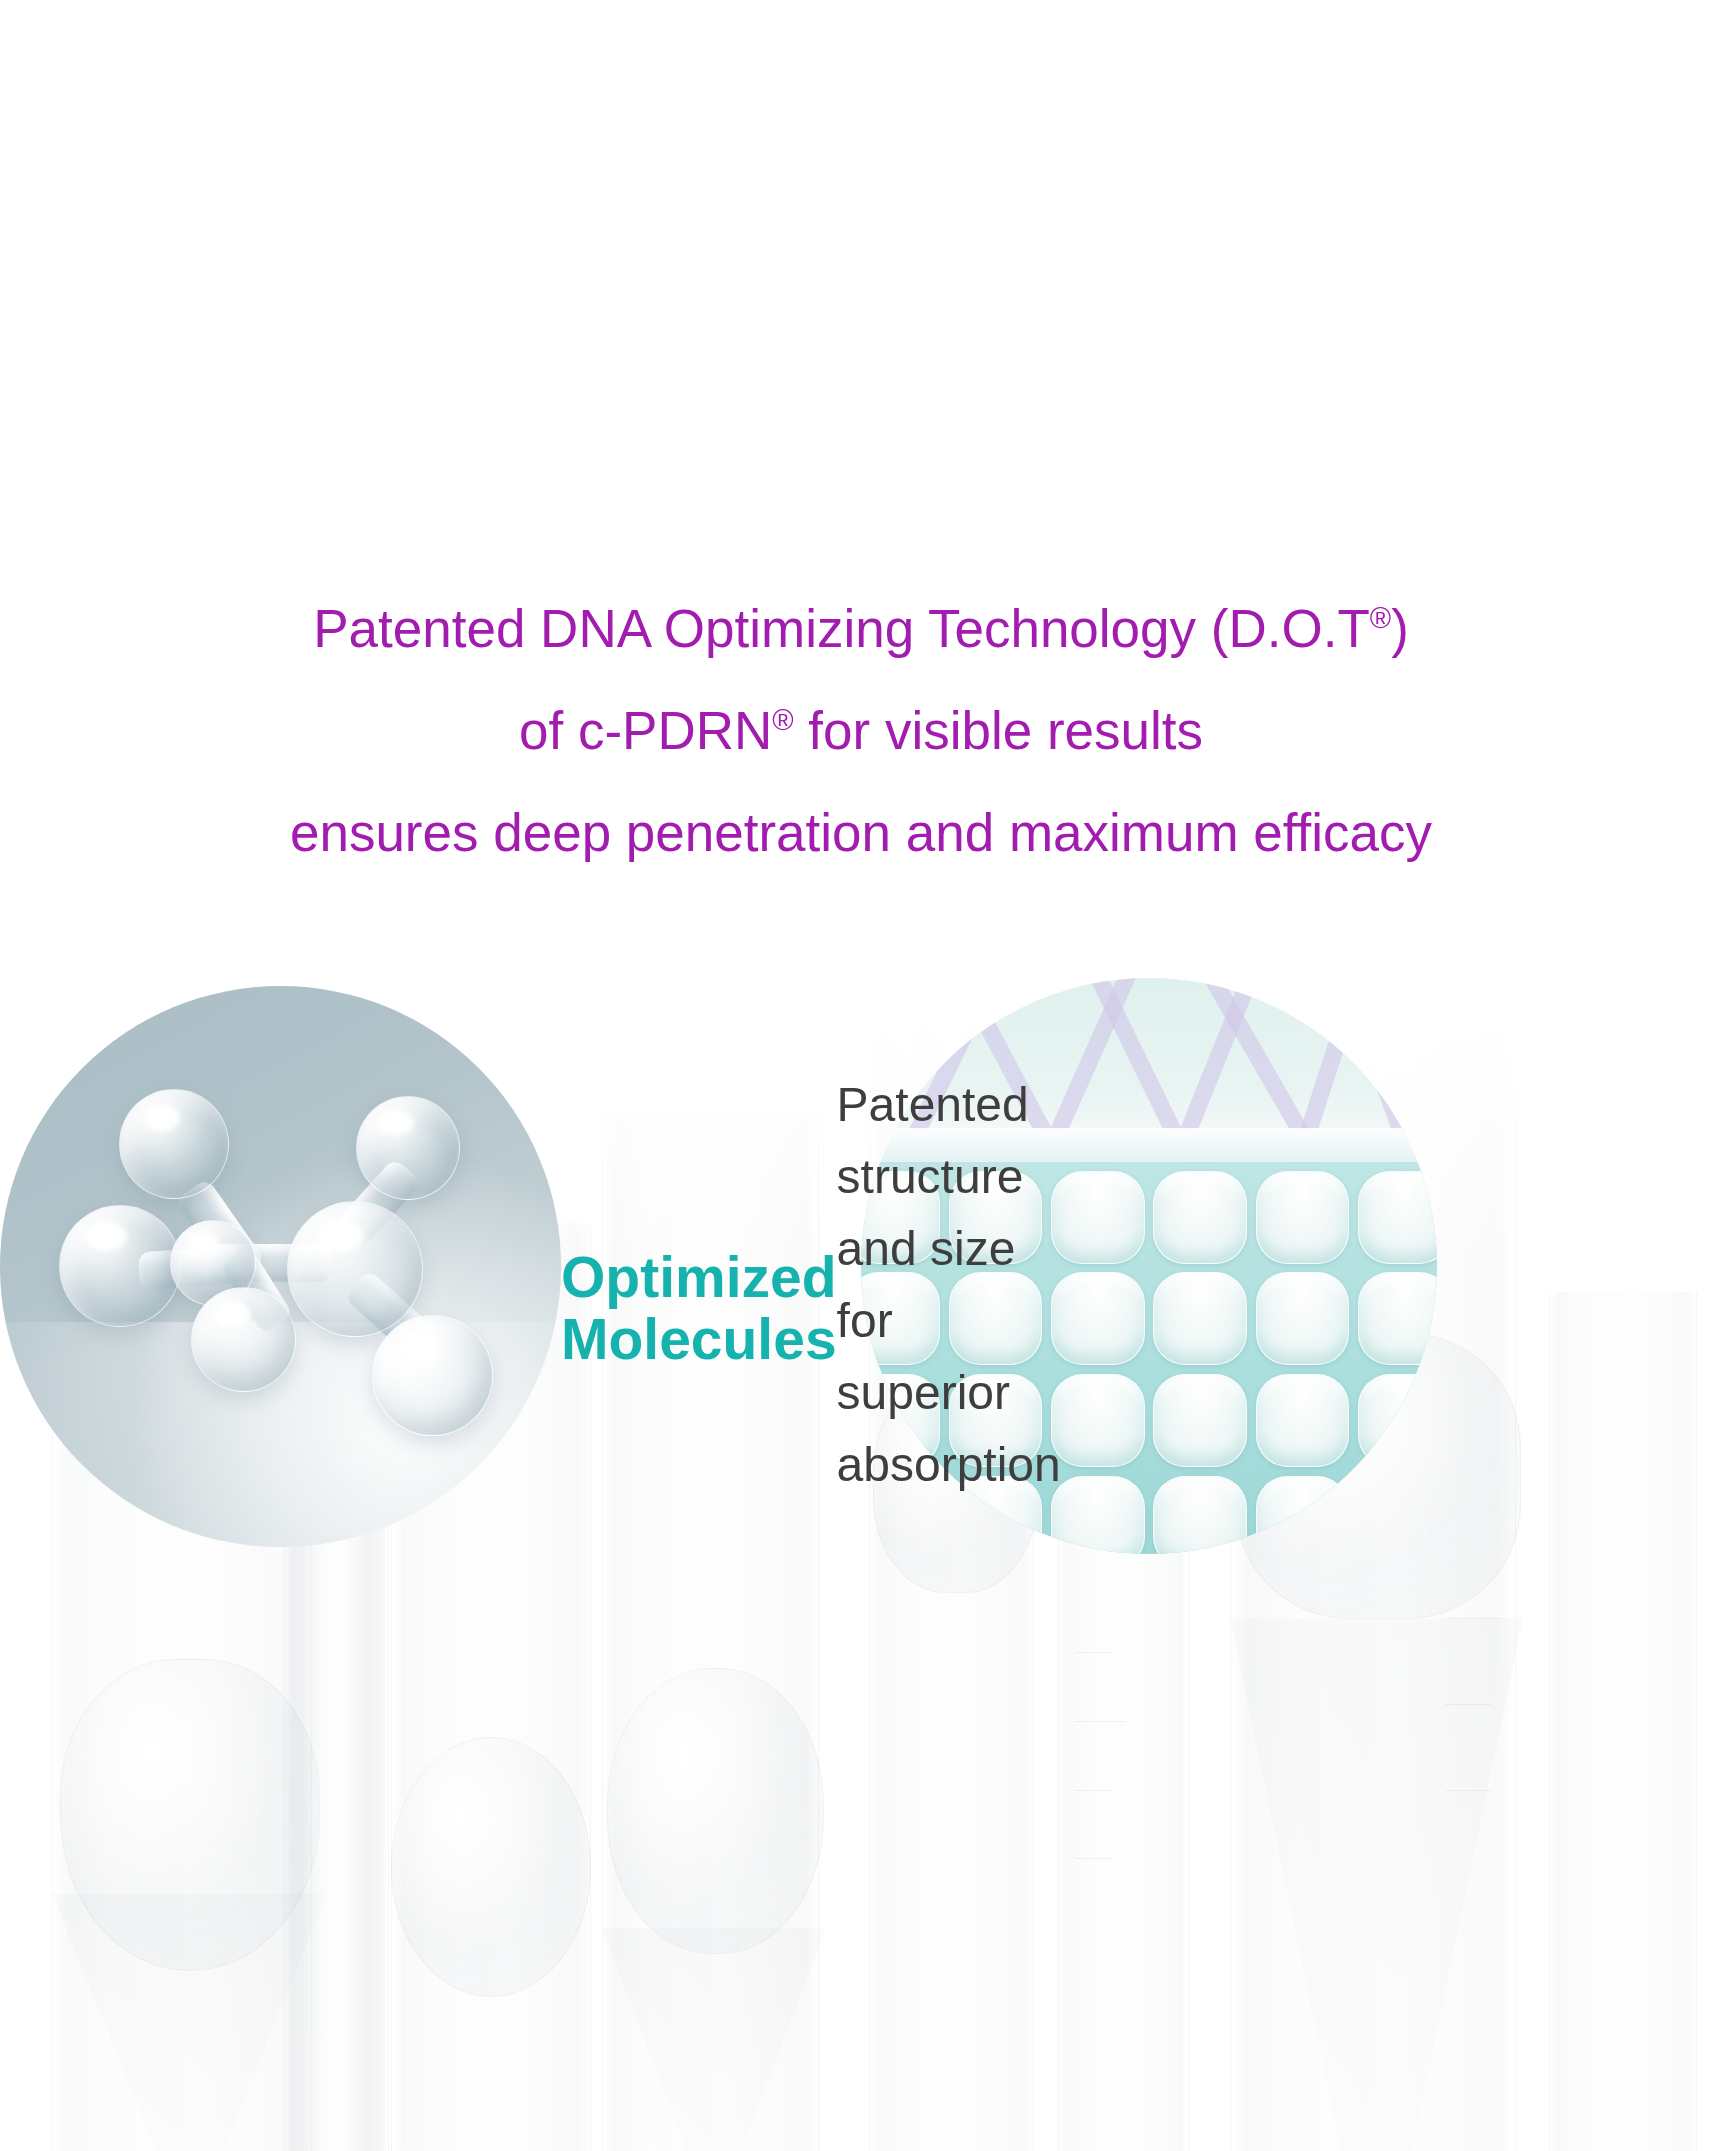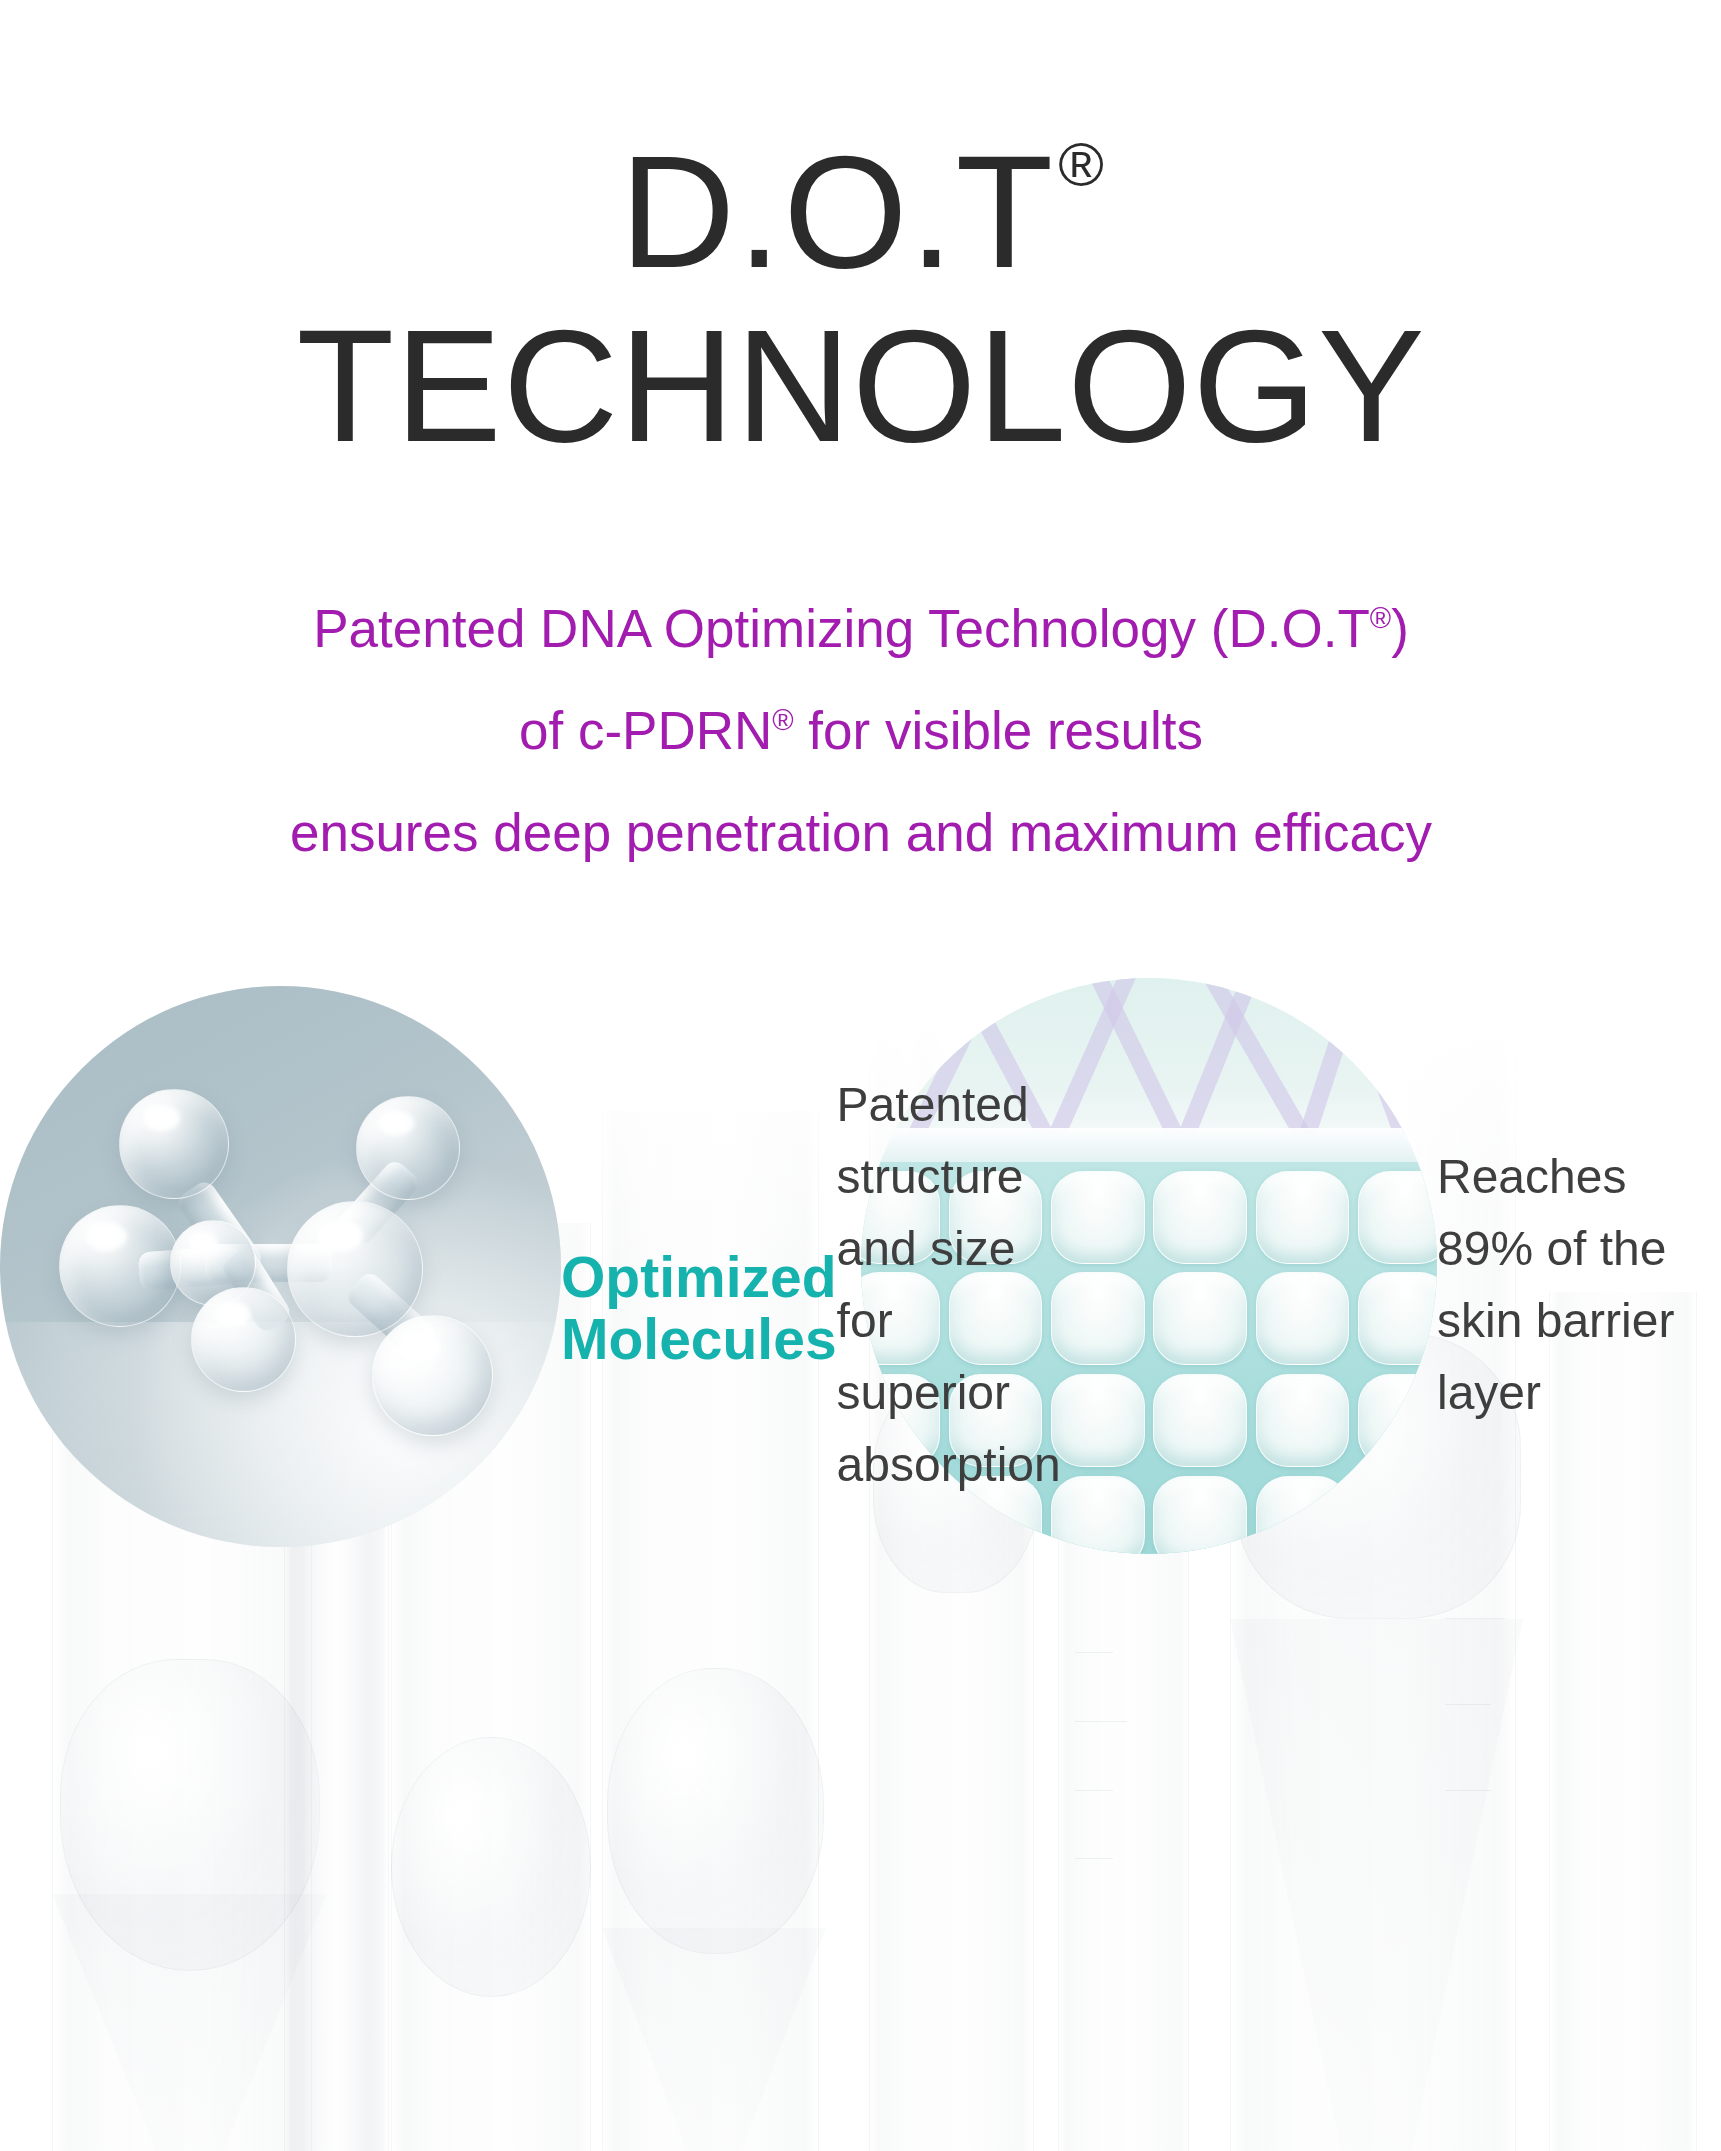--- a/index.html
+++ b/index.html
@@ -306,24 +306,20 @@
     <div class="bulb" style="left:1235px; bottom:533px; width:284px; height:284px; border-radius:40%;"></div>
     <div class="cone" style="left:1230px; bottom:0;     width:293px; height:533px;"></div>
     <div class="tick" style="left:1445px; bottom:361px; width:46px;"></div>
     <div class="tick" style="left:1445px; bottom:447px; width:46px;"></div>
     <div class="tick" style="left:1445px; bottom:533px; width:60px;"></div>
 
     <div class="glass" style="left:1549px; width:146px; height:860px;"></div>
   </div>
   <div class="bg-fade"></div>
 
-  <div class="title-block">
-    <span class="title-line1"><span>D.O.T</span><sup class="title-reg">®</sup></span>
-    <span class="title-line2">TECHNOLOGY</span>
-  </div>
 
   <div class="subtitle">
     <div>
       <span>Patented DNA Optimizing Technology (D.O.T</span><span class="reg">®</span><span>)</span>
     </div>
     <div>
       <span>of c-PDRN</span><span class="reg">®</span><span> for visible results</span>
     </div>
     <div>ensures deep penetration and maximum efficacy</div>
   </div>
@@ -393,18 +389,17 @@
           <div class="cell"></div>
           <div class="cell"></div>
           <div class="cell"></div>
           <div class="cell"></div>
           <div class="cell"></div>
           <div class="cell"></div>
           <div class="cell"></div>
         </div>
       </div>
 
-      <div class="body-text">Reaches 89% of the skin barrier layer</div>
     </div>
 
   </div>
 </div>
 
 
 </body></html>

